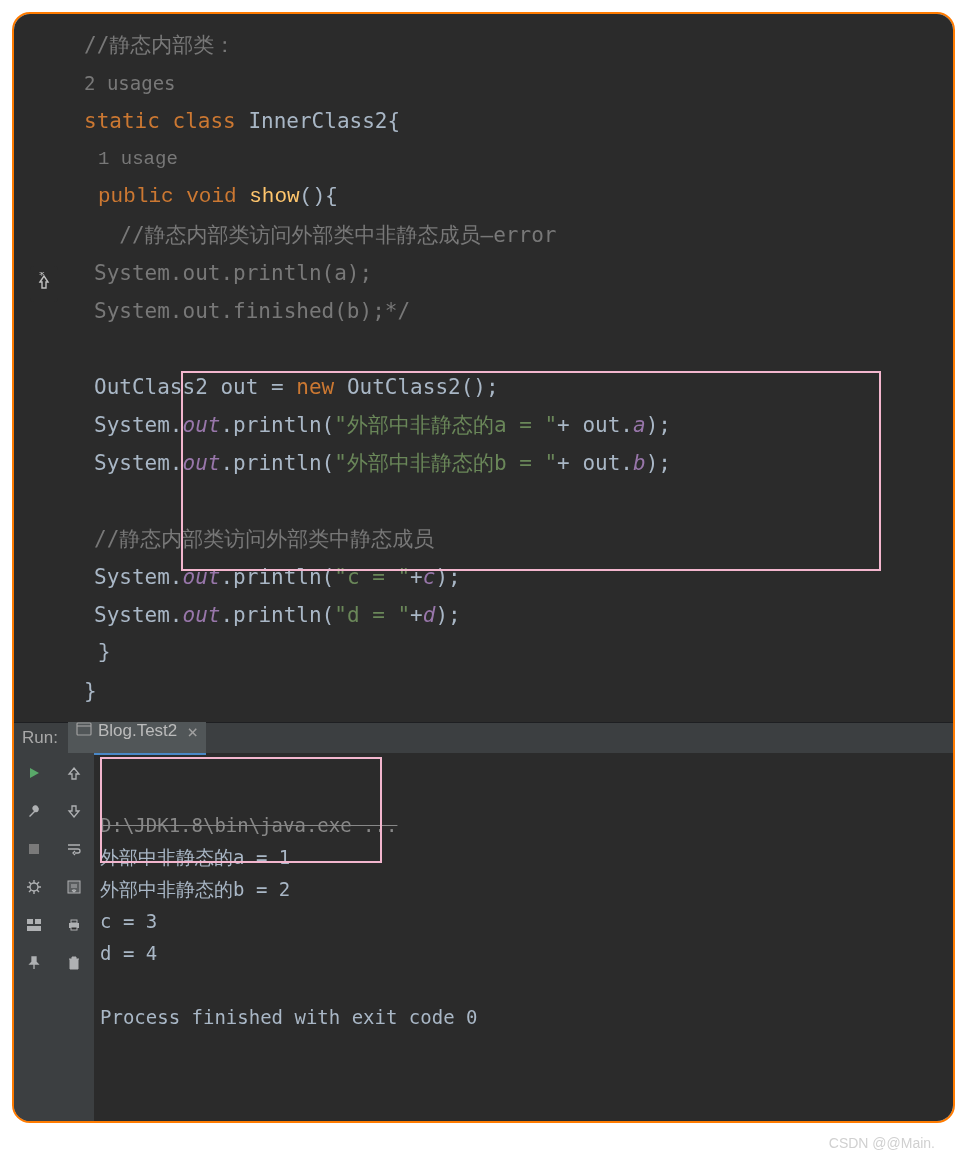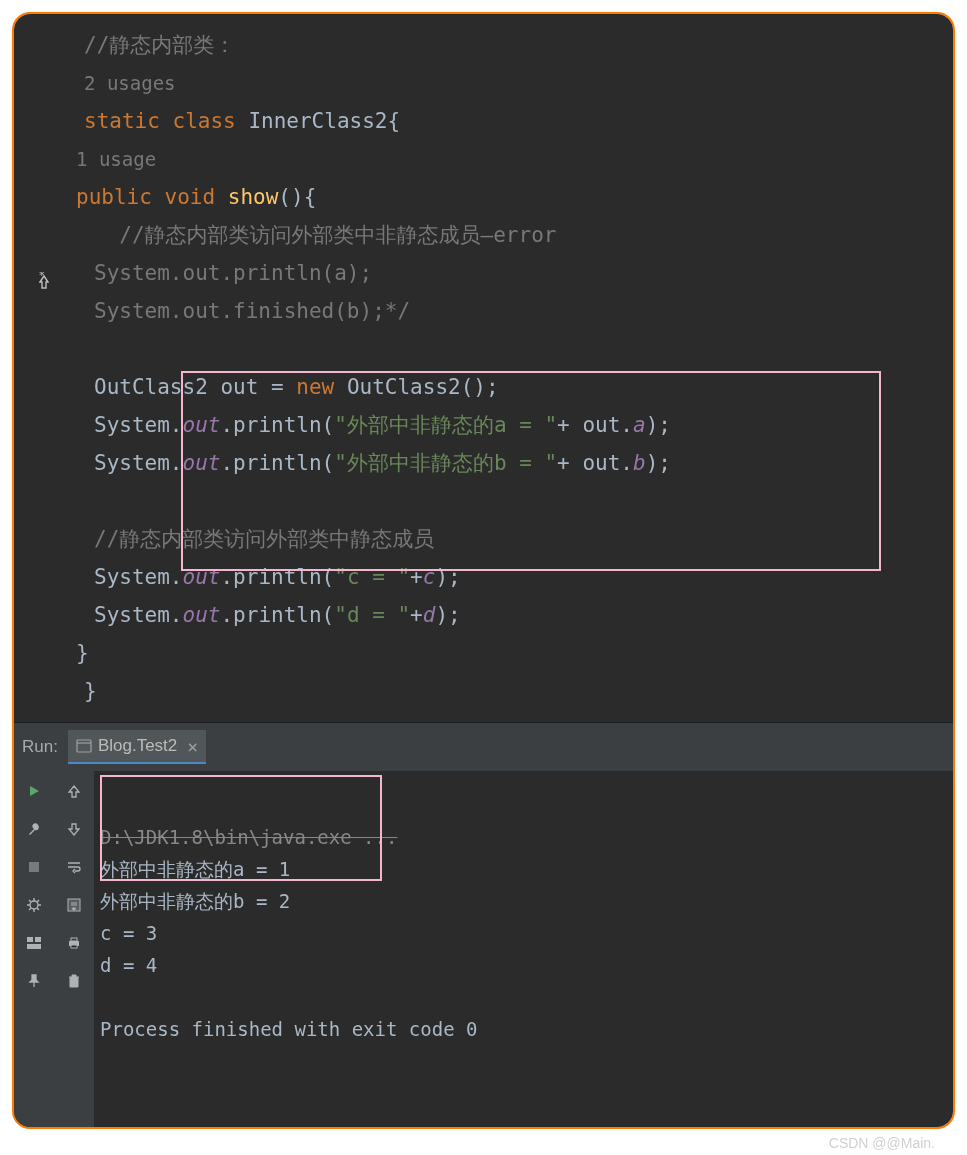--- a/index.html
+++ b/index.html
@@ -28,21 +28,21 @@
       border-radius: 4px;
     }
     .code-line {
       padding: 0 22px 0 70px;
       line-height: 38px;
       font-size: 21px;
       white-space: pre;
       color: #a9b7c6;
       position: relative;
     }
-    .ind1 { padding-left: 62px; }
+    .ind1 { padding-left: 84px; font-family: Liberation Mono, monospace; }
     .ind2 { padding-left: 80px; }
     .c-comment { color: #787878; }
     .c-usage { color: #787878; font-size: 19px; text-align: center; }
     .c-kw { color: #cc7832; text-align: right; }
     .c-type { color: #a9b7c6; }
     .c-method { color: #ffc66d; }
     .c-field-italic { color: #9876aa; font-style: italic; }
     .c-string { color: #6a8759; }
     .c-var { color: #a9b7c6; }
     .c-new { color: #cc7832; }
@@ -56,32 +56,31 @@
       width: 700px; height: 200px;
     }
     .run-panel {
       background: #2b2b2b;
       border-top: 1px solid #1e1f22;
     }
     .run-header {
       display: flex;
       align-items: center;
       background: #3c3f41;
-      height: 48px;
+      height: 30px;
       padding: 0 8px;
     }
     .run-label {
       color: #a9a9a9;
       font-size: 17px;
       padding-right: 10px;
       font-family: 'Segoe UI', sans-serif;
     }
     .run-tab {
       display: flex;
-      align-items: center;
       background: #515658;
       height: 34px;
       padding: 0 8px;
       border-bottom: 2px solid #4a88c7;
       gap: 6px;
     }
     .tab-icon { display: inline-flex; }
     .tab-text { color: #bbbbbb; font-size: 17px; font-family: 'Segoe UI', sans-serif; }
     .tab-close { color: #a0a0a0; font-size: 18px; cursor: pointer; padding-left: 4px; }
     .run-body { display: flex; min-height: 290px; position: relative; }
@@ -99,21 +98,21 @@
       background: #3c3f41;
       display: flex;
       flex-direction: column;
       align-items: center;
       padding-top: 10px;
       gap: 18px;
     }
     .tool-icon { width: 20px; height: 20px; display: flex; align-items: center; justify-content: center; }
     .console {
       flex: 1;
-      padding: 18px 6px;
+      padding: 24px 6px;
       font-size: 19px;
       line-height: 32px;
       color: #a9b7c6;
       font-family: 'Consolas', 'Monaco', monospace;
       white-space: pre;
       position: relative;
     }
     .console .cmd { text-decoration: line-through; color: #888; }
     .pink-box.console-box {
       left: 6px; top: 4px;

